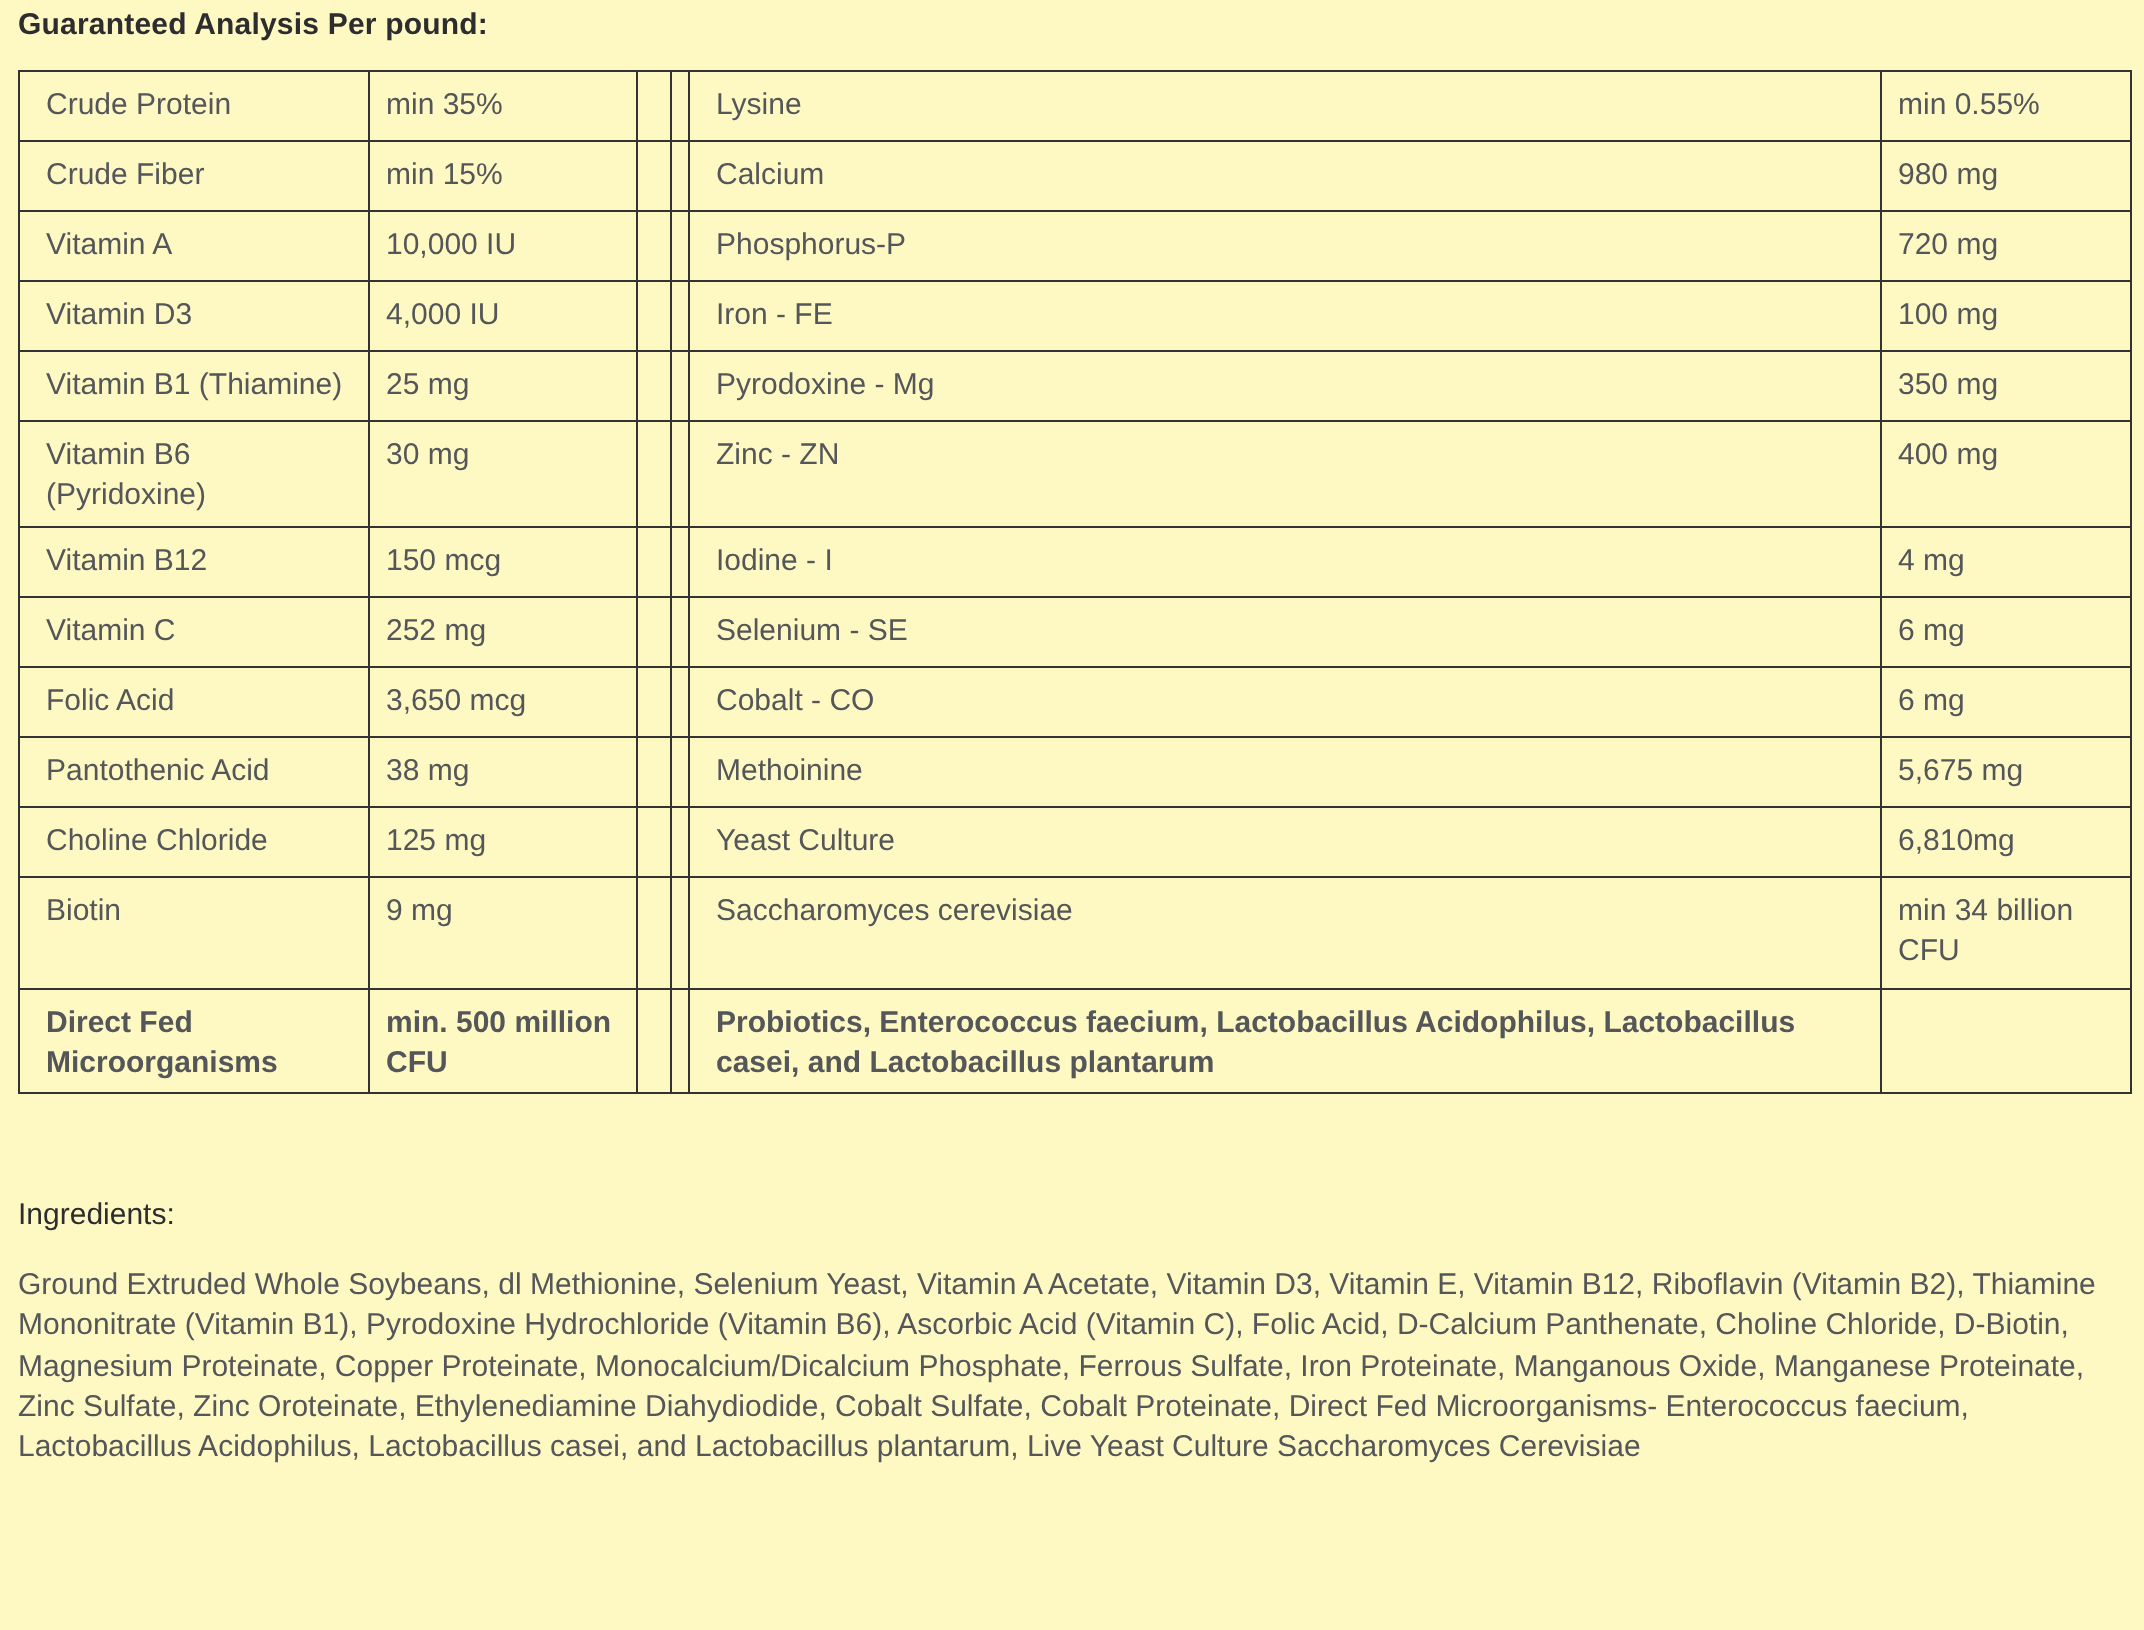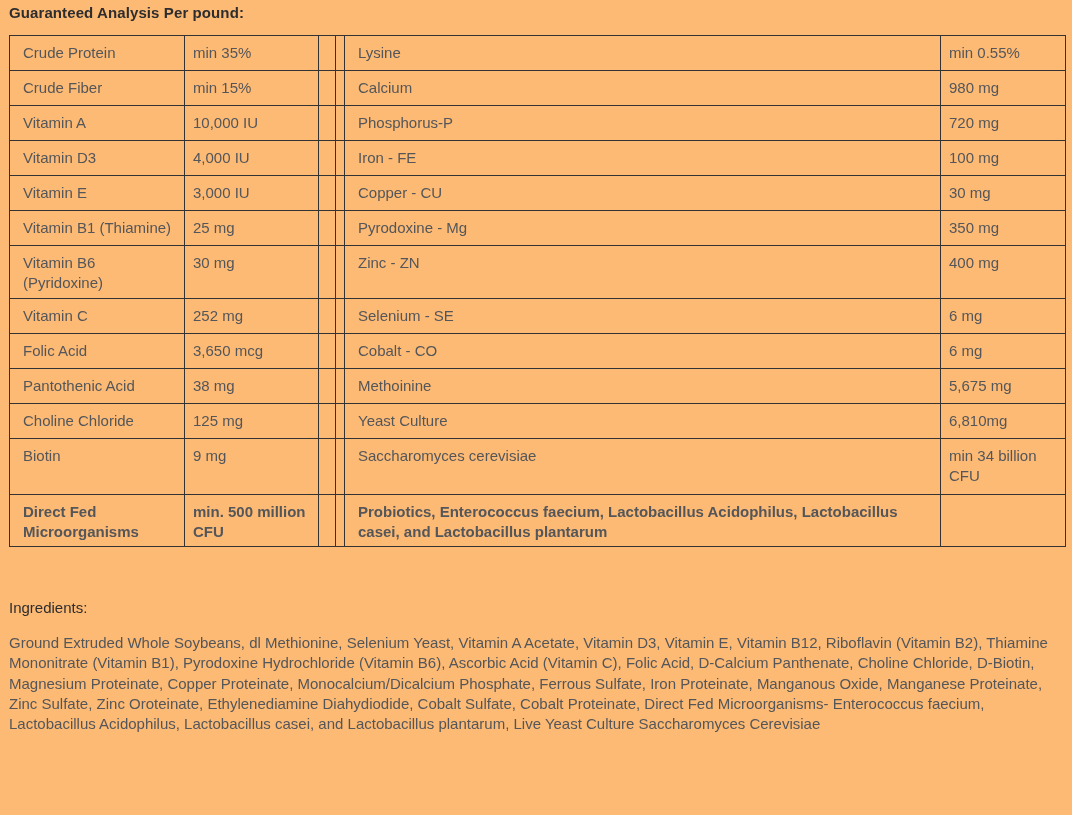--- a/index.html
+++ b/index.html
@@ -5,21 +5,21 @@
   html, body {
     margin: 0;
     padding: 0;
     background: #ffffff;
     font-family: "Liberation Sans", "DejaVu Sans", sans-serif;
   }
   .page {
     position: relative;
     width: 1072px;
     height: 815px;
-    background: #fdba74;
+    background: #fef9c3;
     color: #54565a;
     font-size: 15px;
     box-sizing: border-box;
     padding: 4px 7px 0 8px;
   }
   .title {
     font-weight: bold;
     color: #2d2d2f;
     font-size: 15px;
     margin: 0 0 0 1px;
@@ -110,42 +110,42 @@
         </tr>
         <tr class="r-normal">
           <td class="name">Vitamin D3</td>
           <td class="val">4,000 IU</td>
           <td class="spacer"></td>
           <td class="spacer"></td>
           <td class="name">Iron - FE</td>
           <td class="val">100 mg</td>
         </tr>
         <tr class="r-normal">
-          <td class="name">Vitamin E</td>
-          <td class="val">3,000 IU</td>
-          <td class="spacer"></td>
-          <td class="spacer"></td>
-          <td class="name">Copper - CU</td>
-          <td class="val">30 mg</td>
-        </tr>
-        <tr class="r-normal">
           <td class="name">Vitamin B1 (Thiamine)</td>
           <td class="val">25 mg</td>
           <td class="spacer"></td>
           <td class="spacer"></td>
           <td class="name">Pyrodoxine - Mg</td>
           <td class="val">350 mg</td>
         </tr>
         <tr class="r-normal">
           <td class="name">Vitamin B6 (Pyridoxine)</td>
           <td class="val">30 mg</td>
           <td class="spacer"></td>
           <td class="spacer"></td>
           <td class="name">Zinc - ZN</td>
           <td class="val">400 mg</td>
+        </tr>
+        <tr class="r-normal">
+          <td class="name">Vitamin B12</td>
+          <td class="val">150 mcg</td>
+          <td class="spacer"></td>
+          <td class="spacer"></td>
+          <td class="name">Iodine - I</td>
+          <td class="val">4 mg</td>
         </tr>
         <tr class="r-normal">
           <td class="name">Vitamin C</td>
           <td class="val">252 mg</td>
           <td class="spacer"></td>
           <td class="spacer"></td>
           <td class="name">Selenium - SE</td>
           <td class="val">6 mg</td>
         </tr>
         <tr class="r-normal">

